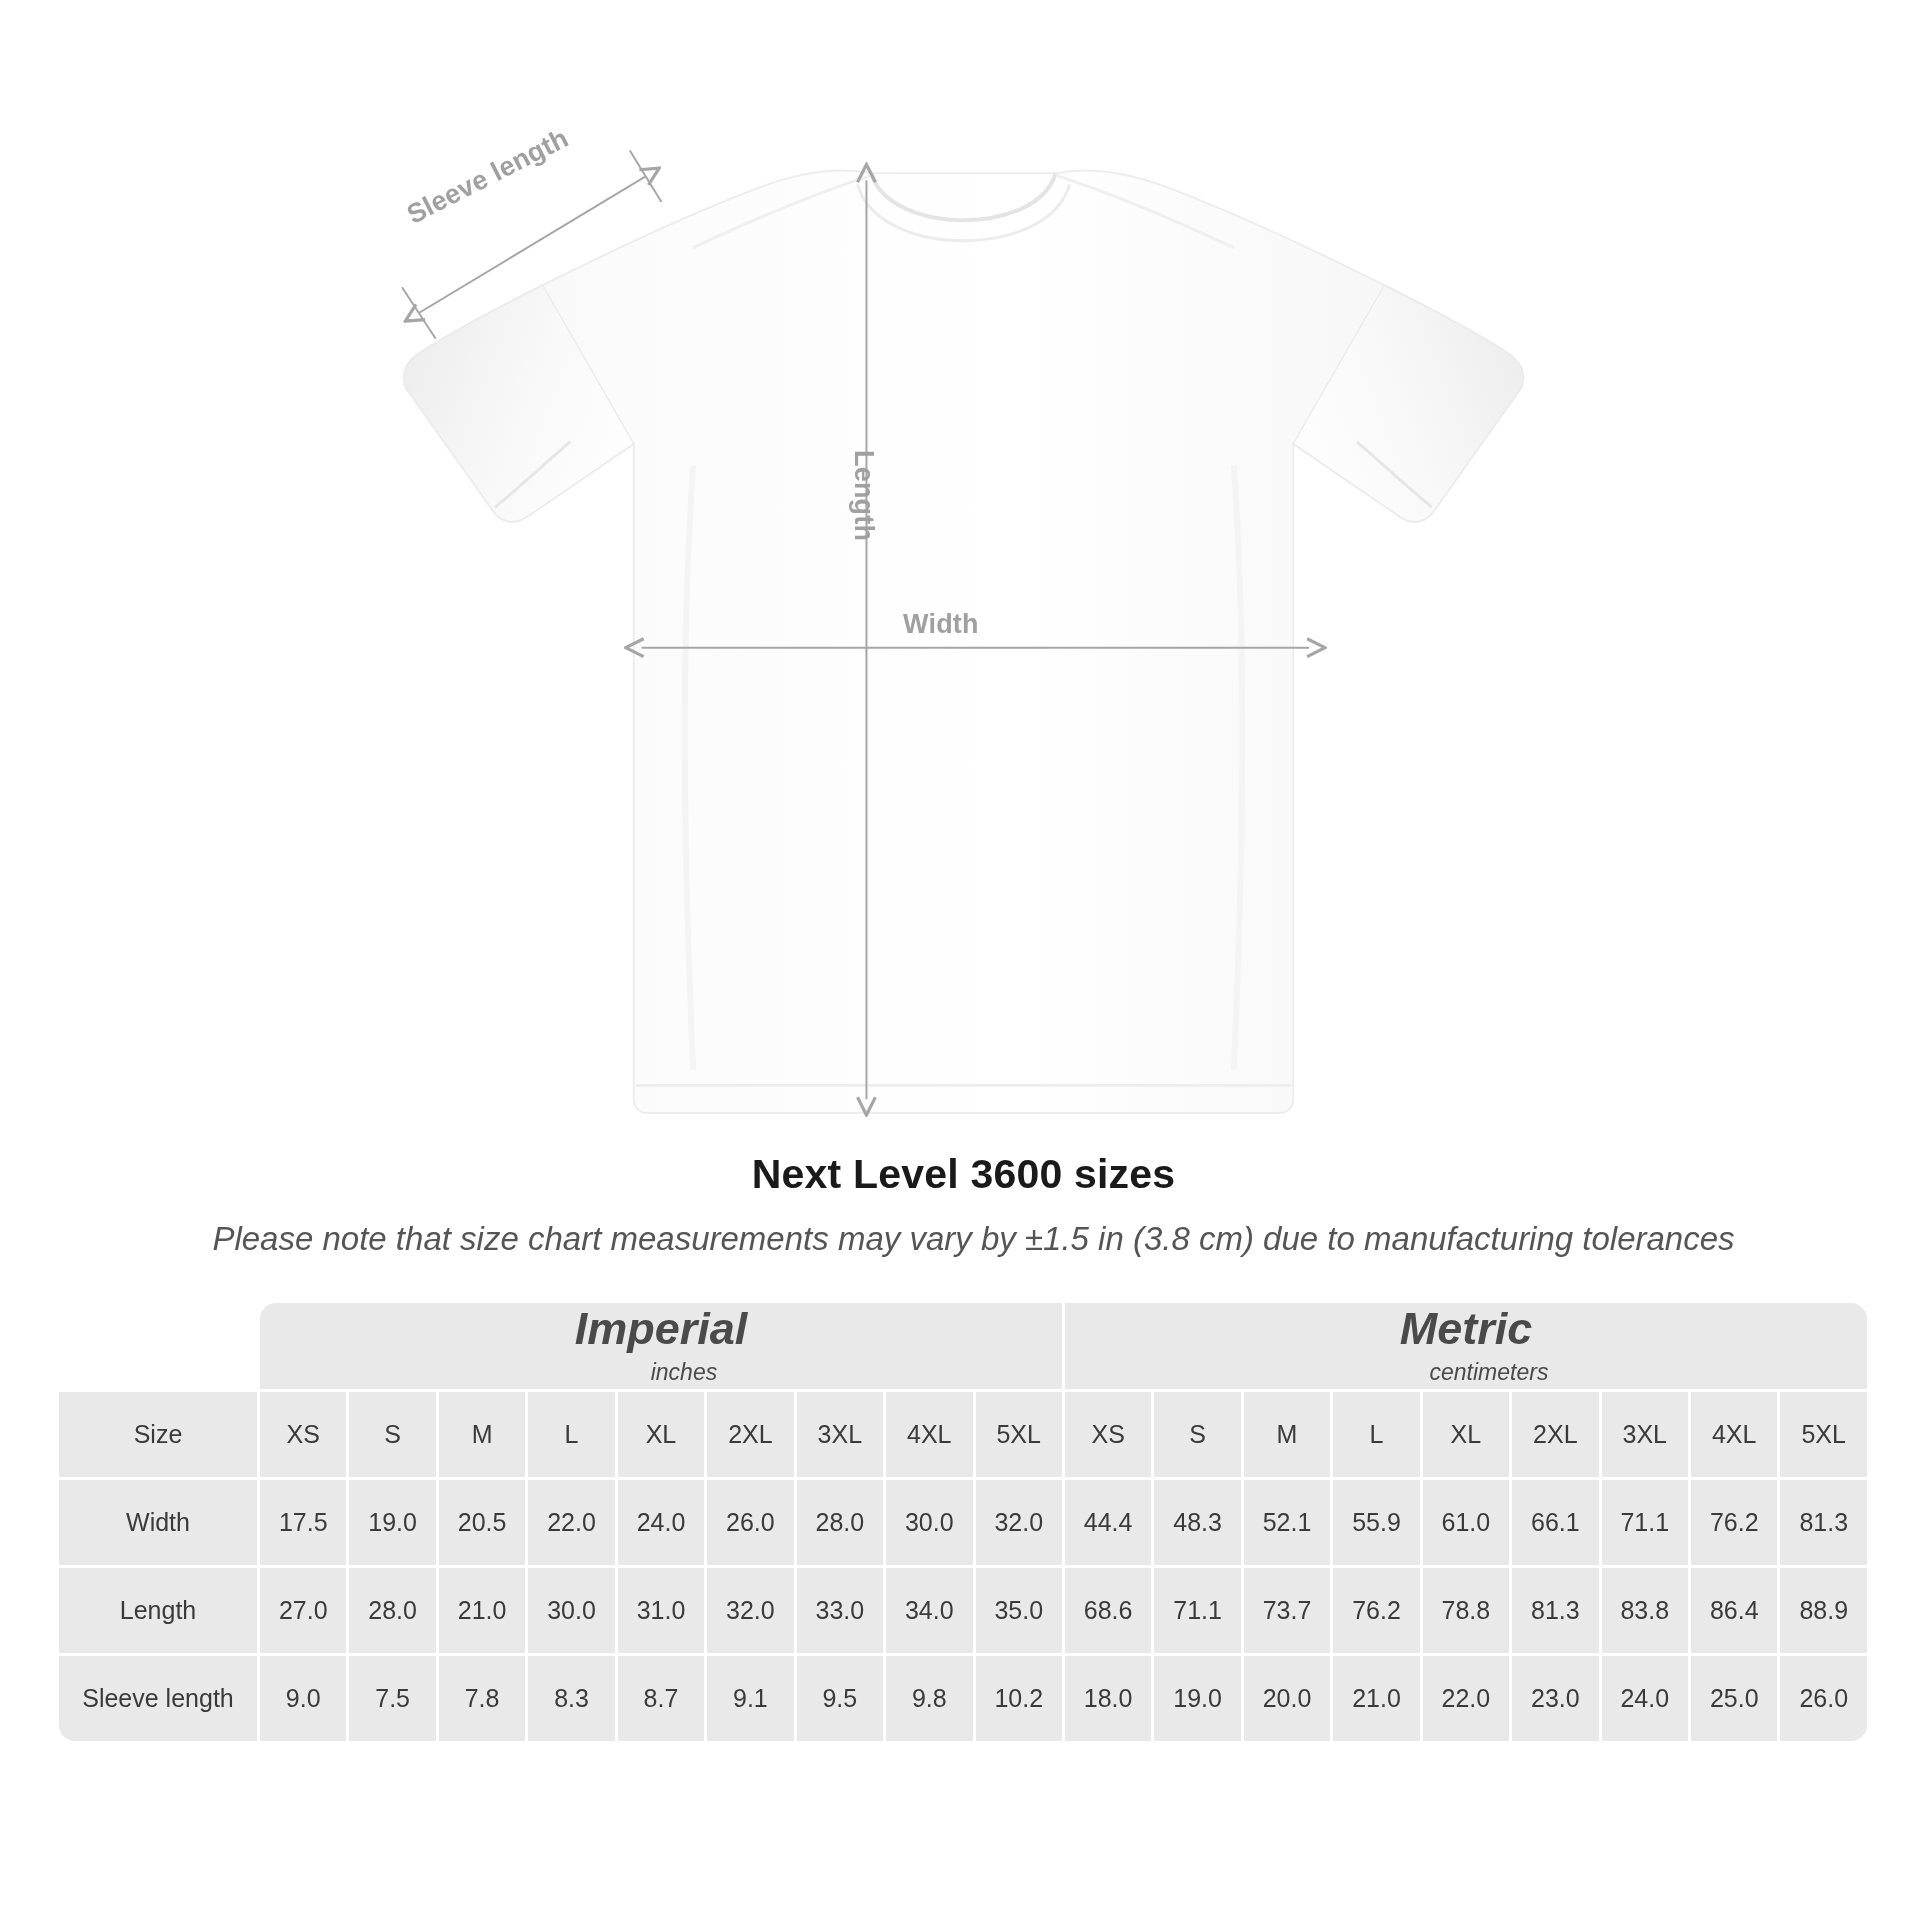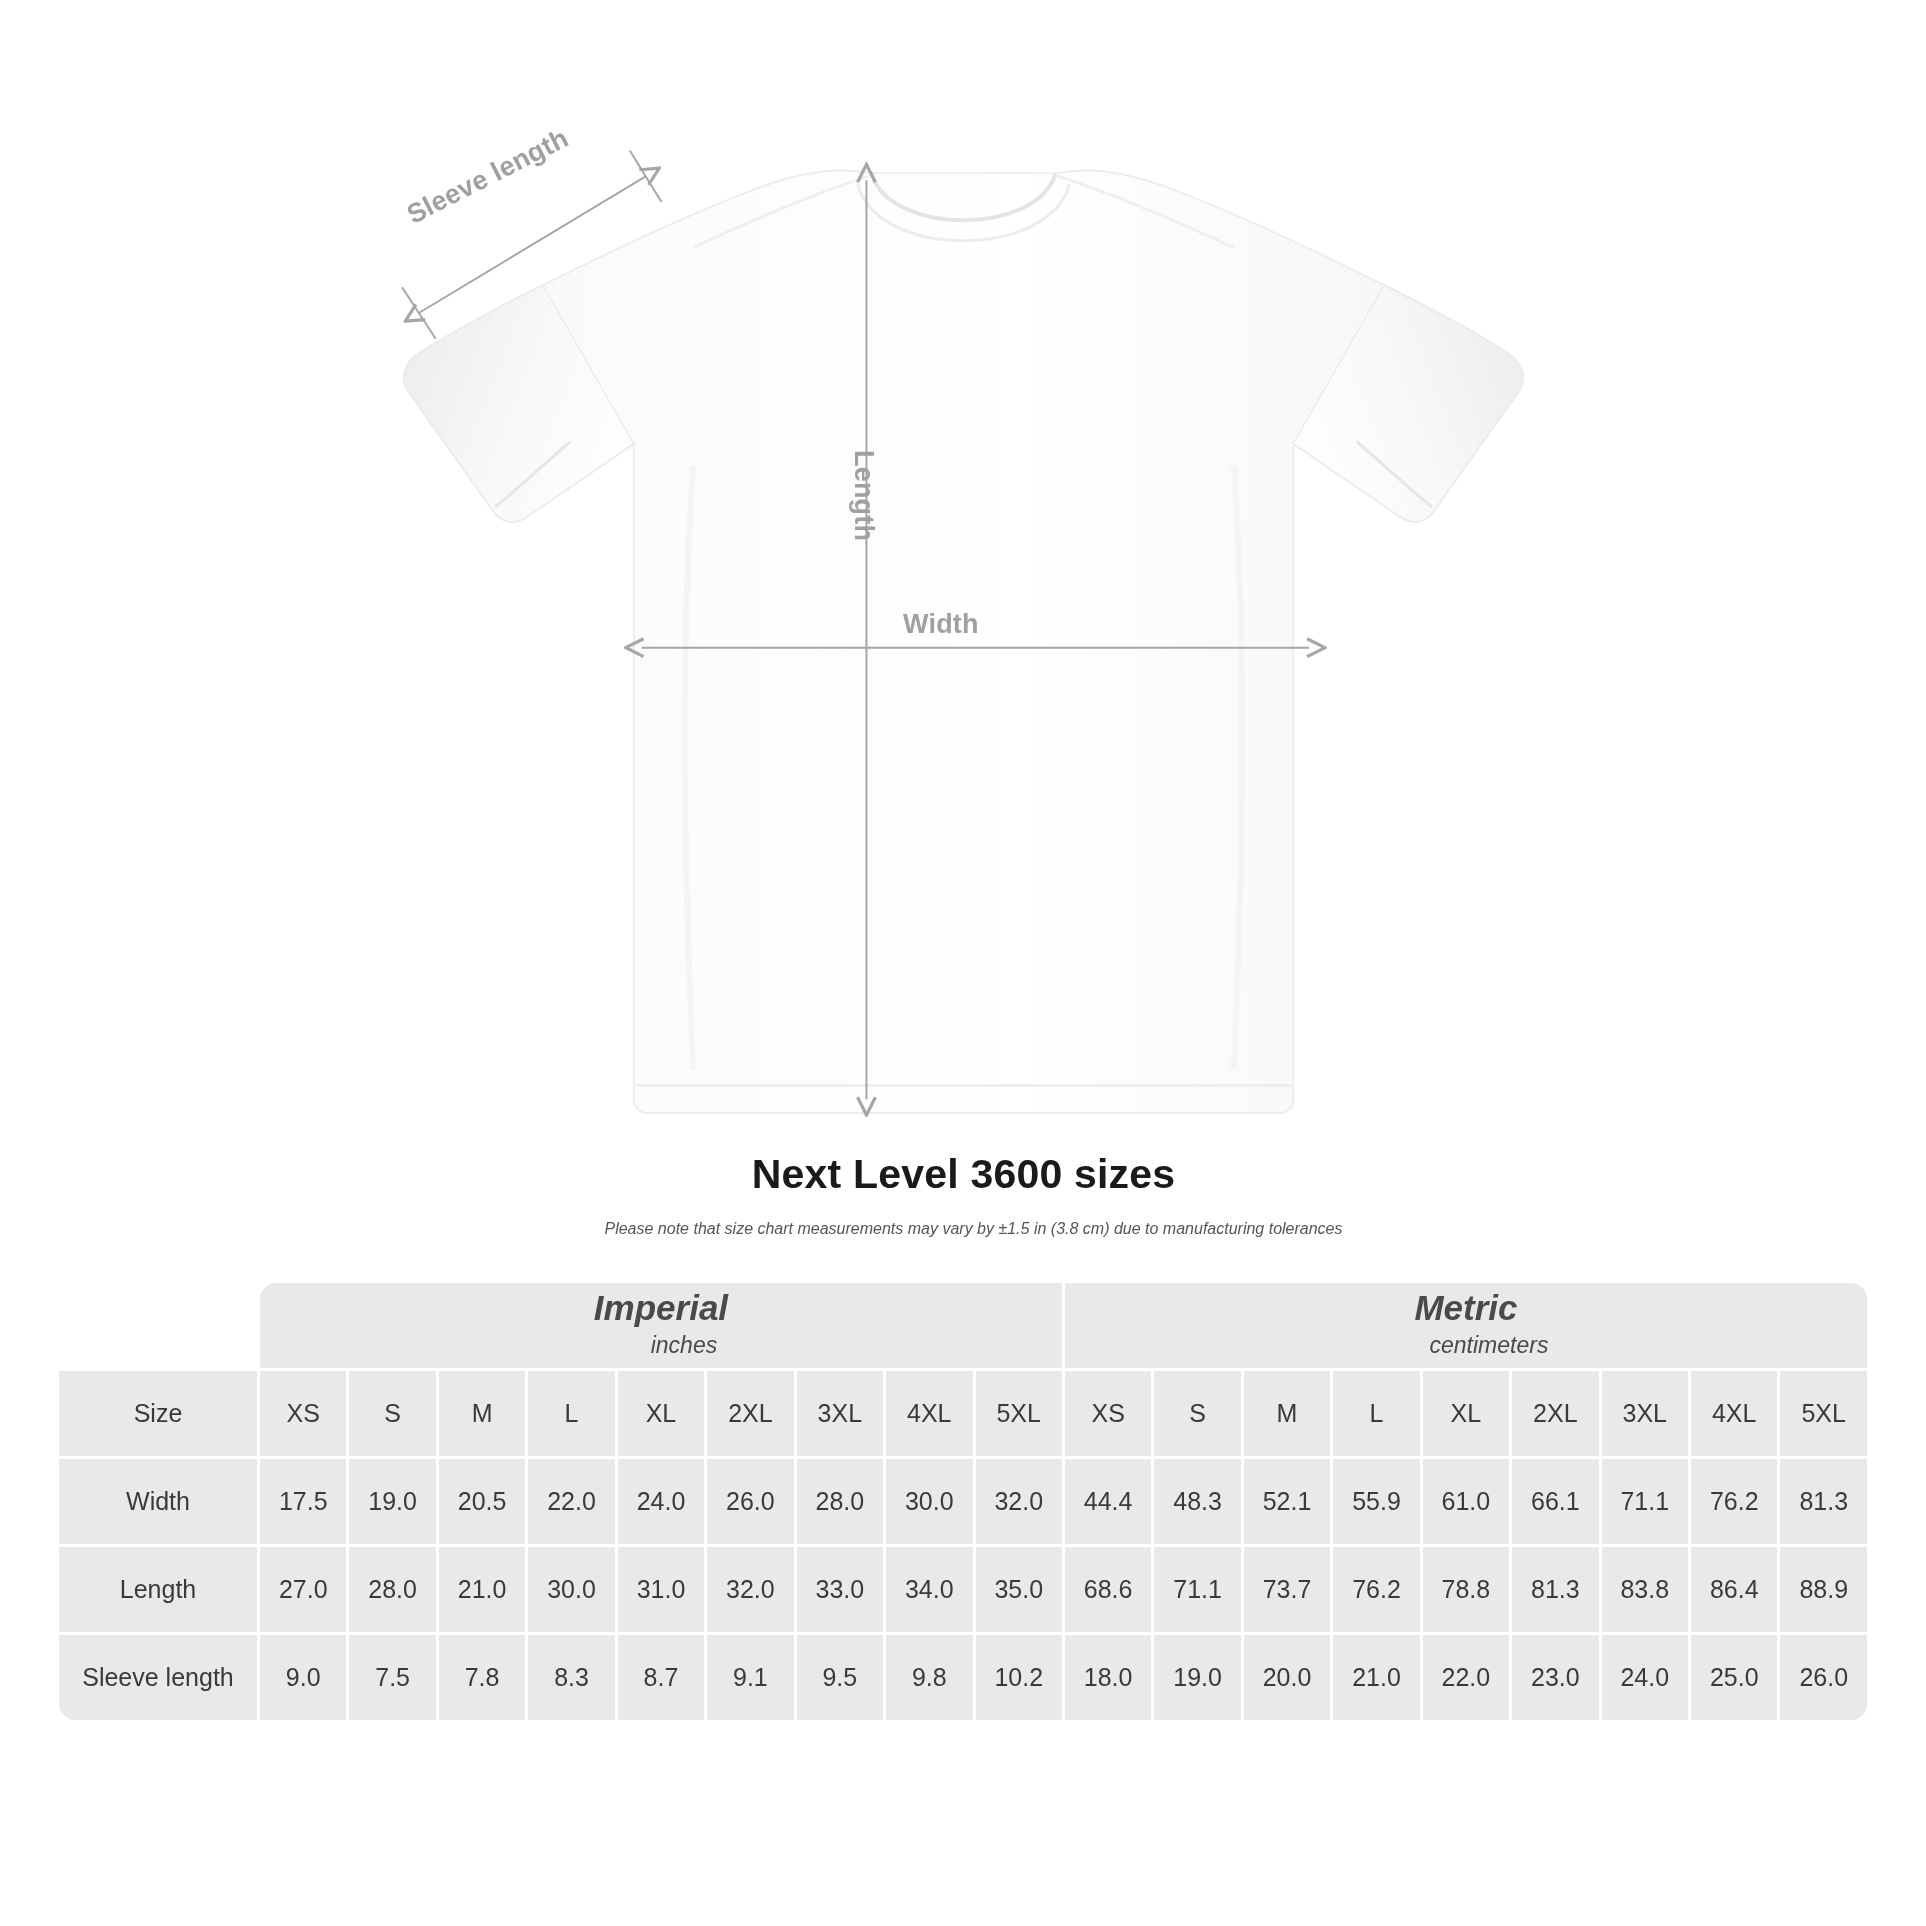--- a/index.html
+++ b/index.html
@@ -59,21 +59,21 @@
     margin-top: 22px;
   }
   .chart-title {
     font-size: 41px;
     font-weight: bold;
     color: #1a1a1a;
     margin: 0;
     letter-spacing: 0.2px;
   }
   .chart-note {
-    font-size: 16px;
+    font-size: 33px;
     font-style: italic;
     color: #555555;
     margin: 22px 0 0 0;
     padding-left: 20px;
   }
 
   
   .table-wrap {
     margin: 42px 56px 0 56px;
   }
@@ -92,21 +92,21 @@
     color: #3a3a3a;
     padding: 0;
     height: 85px;
     font-weight: normal;
   }
   td.unit-head {
     height: 127px;
     background: #e9e9e9;
   }
   .unit-title {
-    font-size: 35px;
+    font-size: 45px;
     font-weight: bold;
     font-style: italic;
     color: #4a4a4a;
     display: block;
     line-height: 1.15;
   }
   .unit-sub {
     font-size: 23px;
     font-style: italic;
     color: #4a4a4a;

